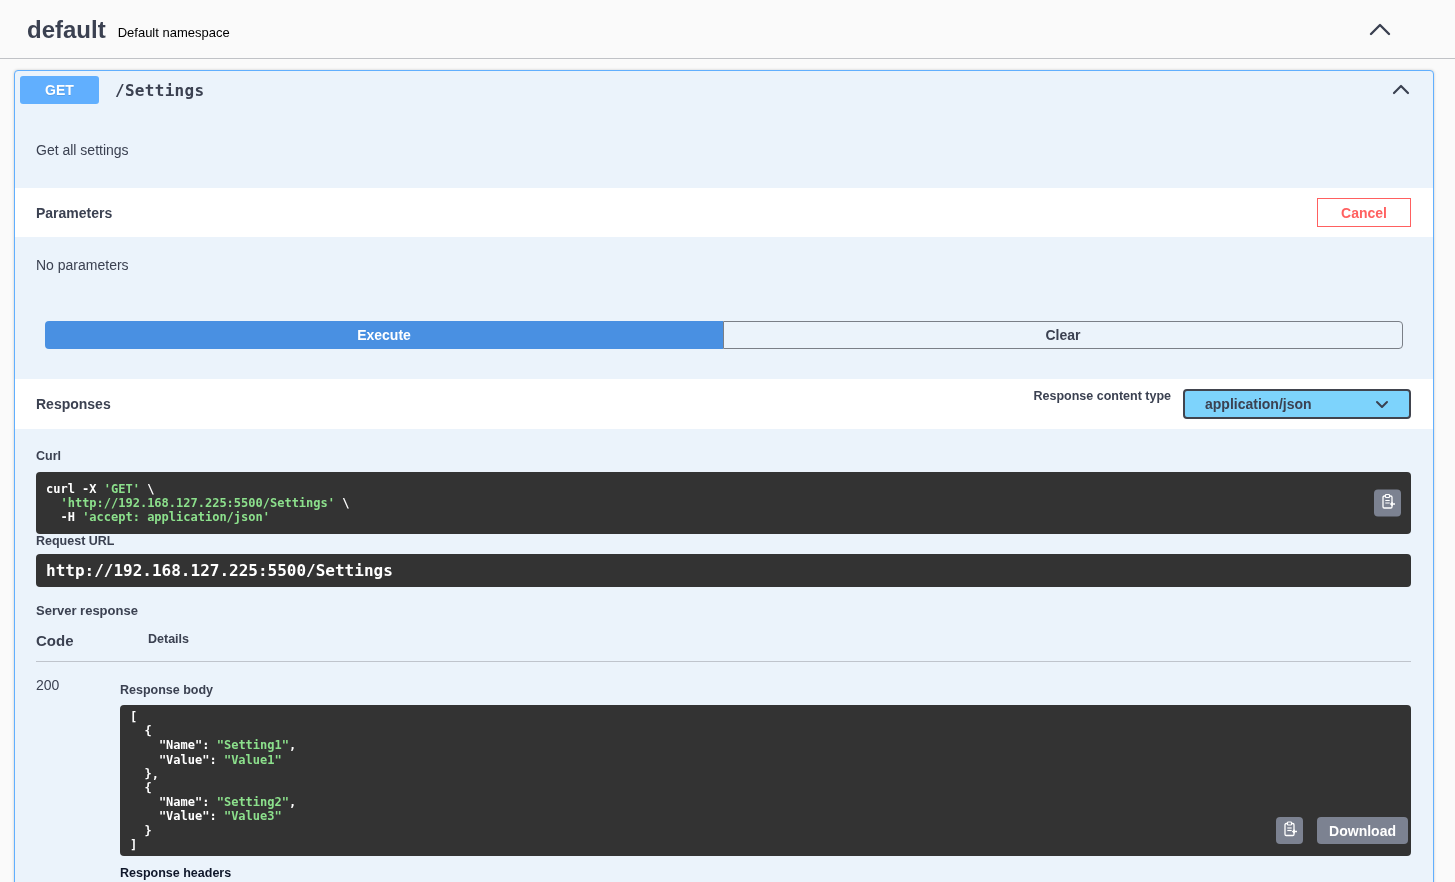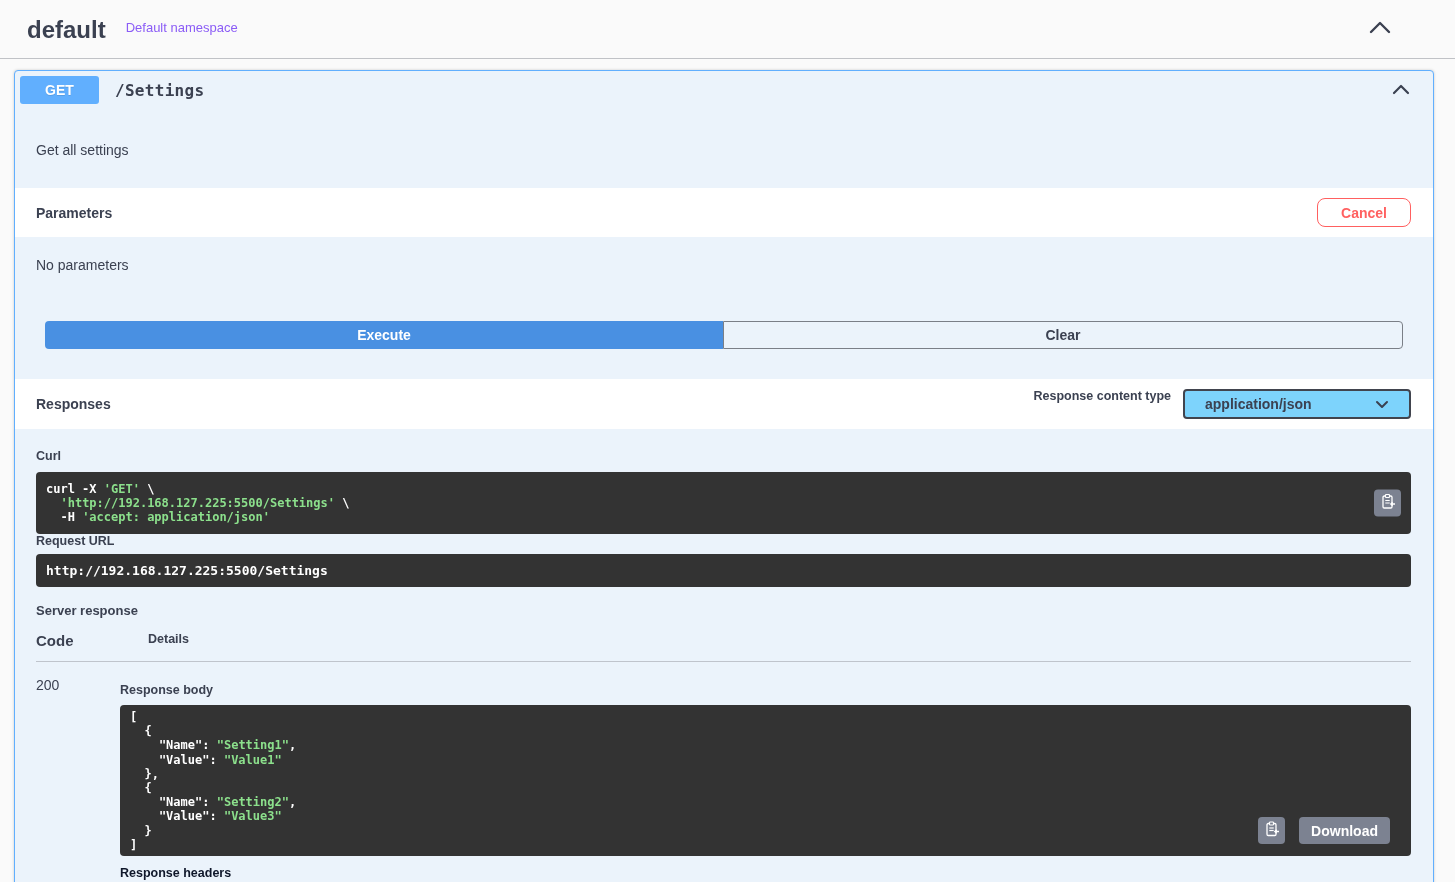--- a/index.html
+++ b/index.html
@@ -6,26 +6,26 @@
   html, body { width: 1455px; height: 882px; overflow: hidden; }
   body {
     background: #fafafa;
     font-family: "Liberation Sans", sans-serif;
     color: #3b4151;
   }
   .mono { font-family: "DejaVu Sans Mono", monospace; }
 
   
   .tag-header {
-    display: flex; align-items: flex-start;
+    display: flex; align-items: center;
     padding: 16px 24px 14px 27px;
     border-bottom: 1px solid rgba(59,65,81,.3);
   }
   .tag-title { font-size: 24px; font-weight: bold; color: #3b4151; }
-  .tag-desc  { font-size: 13px; color: #8b5cf6; margin-left: 20px; margin-top: 4px; }
+  .tag-desc  { font-size: 13px; color: #000000; margin-left: 12px; margin-top: 4px; }
   .tag-chevron { margin-left: auto; margin-right: 36px; background: none; border: none; cursor: pointer; padding: 4px; }
 
   
   .opblock {
     margin: 11px 21px 0 14px;
     border: 1px solid #61affe;
     border-radius: 4px;
     background: #ebf3fb;
     box-shadow: 0 0 3px rgba(0,0,0,.19);
   }
@@ -53,21 +53,21 @@
   .section-header {
     background: #fff;
     display: flex; align-items: center; justify-content: space-between;
     padding: 10px 22px 10px 21px;
     min-height: 48px;
   }
   .section-title { font-size: 14px; font-weight: bold; color: #3b4151; }
 
   .btn-cancel {
     background: #fff; color: #ff6060;
-    border: 1px solid #ff6060; border-radius: 8px;
+    border: 1px solid #ff6060; border-radius: 0;
     font-size: 14px; font-weight: bold;
     width: 94px; height: 29px; cursor: pointer;
     font-family: "Liberation Sans", sans-serif;
   }
 
   .no-params { padding: 20px 21px 32px; font-size: 14px; color: #3b4151; }
 
   .execute-wrapper { display: flex; padding: 16px 30px 30px; }
   .btn-execute {
     flex: 1; height: 28px;
@@ -100,40 +100,40 @@
   .block-label { font-size: 12.5px; font-weight: bold; color: #3b4151; }
 
   .dark-block {
     background: #333333;
     border-radius: 4px;
     color: #fff;
     position: relative;
   }
   .curl-block { margin-top: 9px; padding: 10px; font-size: 12px; }
   .curl-block .code-line { line-height: 14px; }
-  .url-block  { margin-top: 6px; padding: 10px; font-size: 13px; font-weight: bold; line-height: 13px; margin-bottom: 9px; }
+  .url-block  { margin-top: 6px; padding: 10px; font-size: 16px; font-weight: bold; line-height: 13px; margin-bottom: 9px; }
   .code-line { white-space: pre; font-family: "DejaVu Sans Mono", monospace; font-weight: bold; }
   .tok-p { color: #ffffff; }
   .tok-s { color: #8ce08c; }
 
   .server-response-title { font-size: 13px; font-weight: bold; color: #3b4151; margin-top: 16px; }
 
   .resp-table { margin-top: 14px; }
   .resp-table-head { display: flex; padding-bottom: 12px; border-bottom: 1px solid #bfc4cc; gap: 28px; }
   .col-code-head { width: 84px; font-size: 15px; font-weight: bold; color: #3b4151; }
   .col-details-head { font-size: 12.5px; font-weight: bold; color: #3b4151; }
   .resp-row { display: flex; padding-top: 15px; }
   .col-code { width: 84px; font-size: 14px; color: #3b4151; }
   .col-details { flex: 1; min-width: 0; }
   .response-body-label { font-size: 12.5px; font-weight: bold; color: #3b4151; margin: 6px 0 8px; }
 
   .response-body-block { padding: 5px 10px 4px; font-size: 12px; }
   .response-body-block .code-line { line-height: 14.2px; }
 
-  .block-controls { position: absolute; right: 21px; bottom: 12px; display: flex; align-items: flex-end; }
+  .block-controls { position: absolute; right: 3px; bottom: 12px; display: flex; align-items: flex-end; }
   .icon-btn {
     width: 27px; height: 27px;
     background: #7c8291; border: none; border-radius: 4px;
     display: flex; align-items: center; justify-content: center;
     cursor: pointer;
   }
   .curl-copy { position: absolute; right: 10px; top: 50%; transform: translateY(-50%); }
   .btn-download {
     margin-left: 14px;
     height: 27px; padding: 0 12px;

